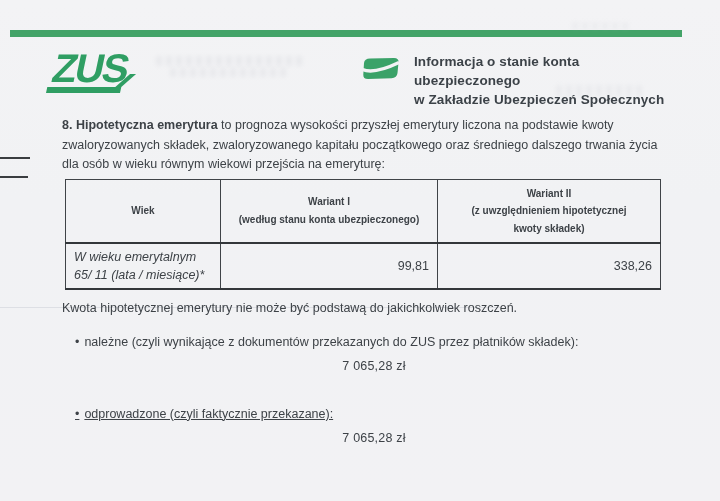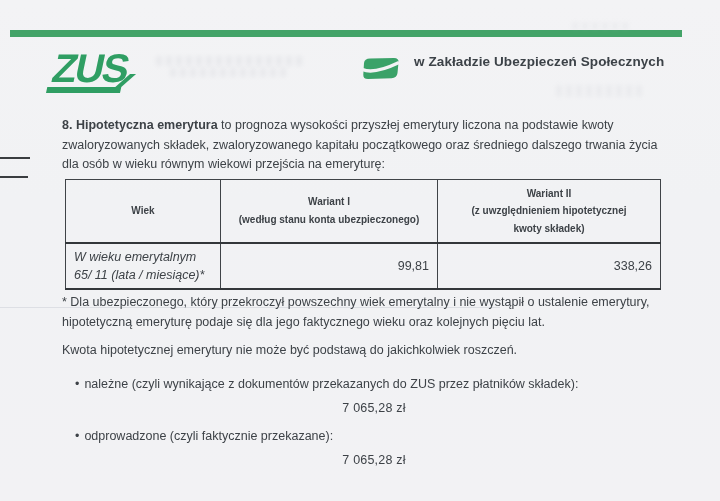--- a/index.html
+++ b/index.html
@@ -63,21 +63,21 @@
   }
   td.age{white-space:pre-line;padding-left:12px;font-style:italic;}
   td.num{text-align:right;padding-right:10px;margin-top:32px;}
 
   .footnote{margin-top:3px;width:590px;}
   .disclaimer{margin-top:9px;}
 
   .sec9-head{margin-top:24px;font-weight:bold;}
   .bullet-line{margin-top:14px;padding-left:13px;}
   .bullet-line .blt{margin-right:5px;}
-  .bullet-line.second{margin-top:8px;}
+  .bullet-line.second{margin-top:28px;text-decoration:underline;}
   .amount{margin-top:5px;text-align:center;padding-left:20px;letter-spacing:.2px;}
 </style>
 </head>
 <body>
 
 <div class="page">
 
   <div class="topbar"></div>
 
   <div class="smudge s1"></div>
@@ -98,20 +98,21 @@
     </svg>
   </div>
 
   <div class="hdr-icon">
     <svg width="44" height="30" viewBox="0 0 44 30">
       <path d="M6 9 Q6.5 4.5 12 4.5 L36 4 Q41 4 40.5 8.5 L39.5 19 Q39 24 33.5 24.2 L10 25 Q5 25 5.3 20.5 Z" fill="#3aa268"></path>
       <path d="M4.5 15.5 Q16 20.5 41 8.5" stroke="#f2f2f4" stroke-width="3.4" fill="none"></path>
     </svg>
   </div>
   <div class="hdr-text">
+    <div>Informacja o stanie konta ubezpieczonego</div>
     <div>w Zakładzie Ubezpieczeń Społecznych</div>
   </div>
 
   <div class="content">
 
     <div class="p8"><b>8. Hipotetyczna emerytura</b><span> to prognoza wysokości przyszłej emerytury liczona na podstawie kwoty zwaloryzowanych składek, zwaloryzowanego kapitału początkowego oraz średniego dalszego trwania życia dla osób w wieku równym wiekowi przejścia na emeryturę:</span></div>
 
     <table class="emerytura">
       <colgroup>
           <col class="c1">
@@ -129,21 +130,20 @@
       </tr>
       <tr>
         <td class="age">W wieku emerytalnym
 65/ 11 (lata / miesiące)*</td>
         <td class="num">99,81</td>
         <td class="num">338,26</td>
       </tr>
     </tbody>
       </table>
 
-    <div class="footnote">* Dla ubezpieczonego, który przekroczył powszechny wiek emerytalny i nie wystąpił o ustalenie emerytury, hipotetyczną emeryturę podaje się dla jego faktycznego wieku oraz kolejnych pięciu lat.</div>
 
     <div class="disclaimer">Kwota hipotetycznej emerytury nie może być podstawą do jakichkolwiek roszczeń.</div>
 
 
     <div class="bullet-line"><span class="blt">•</span><span>należne (czyli wynikające z dokumentów przekazanych do ZUS przez płatników składek):</span></div>
     <div class="amount">7 065,28 zł</div>
 
     <div class="bullet-line second"><span class="blt">•</span><span>odprowadzone (czyli faktycznie przekazane):</span></div>
     <div class="amount">7 065,28 zł</div>
 

